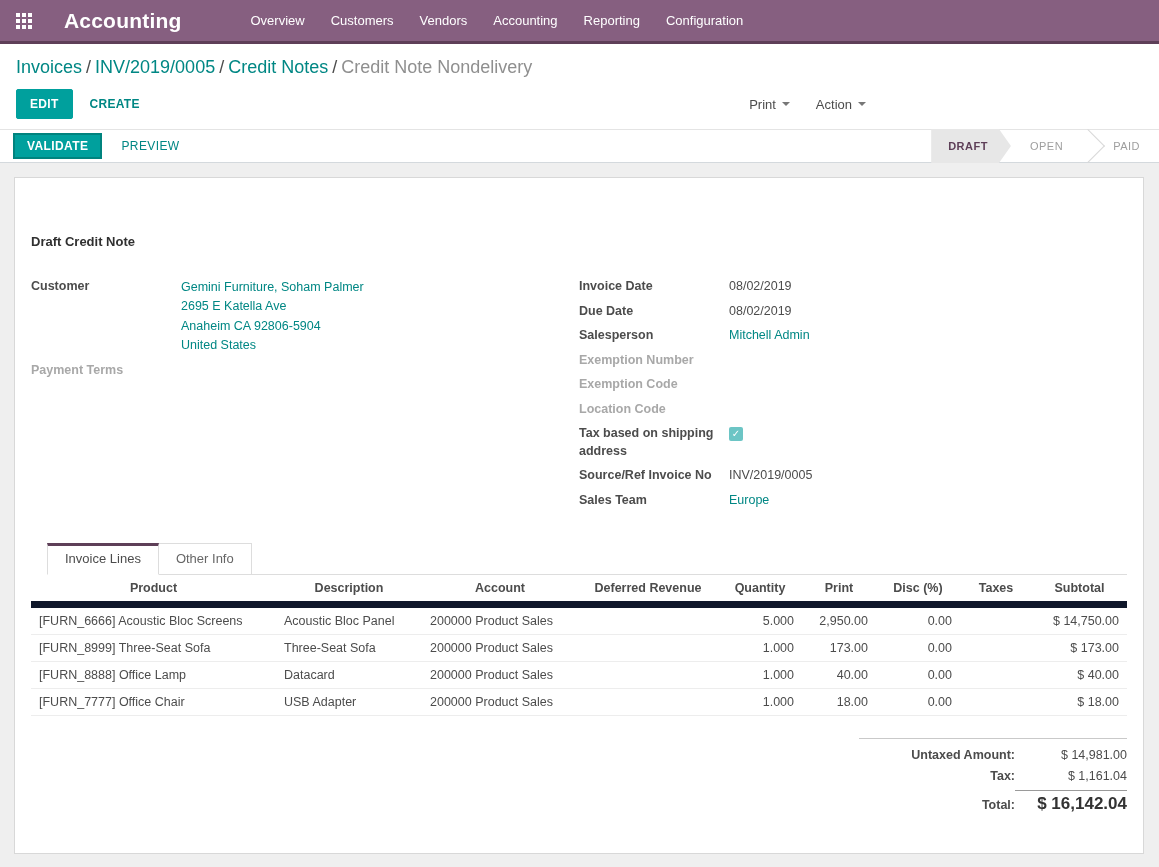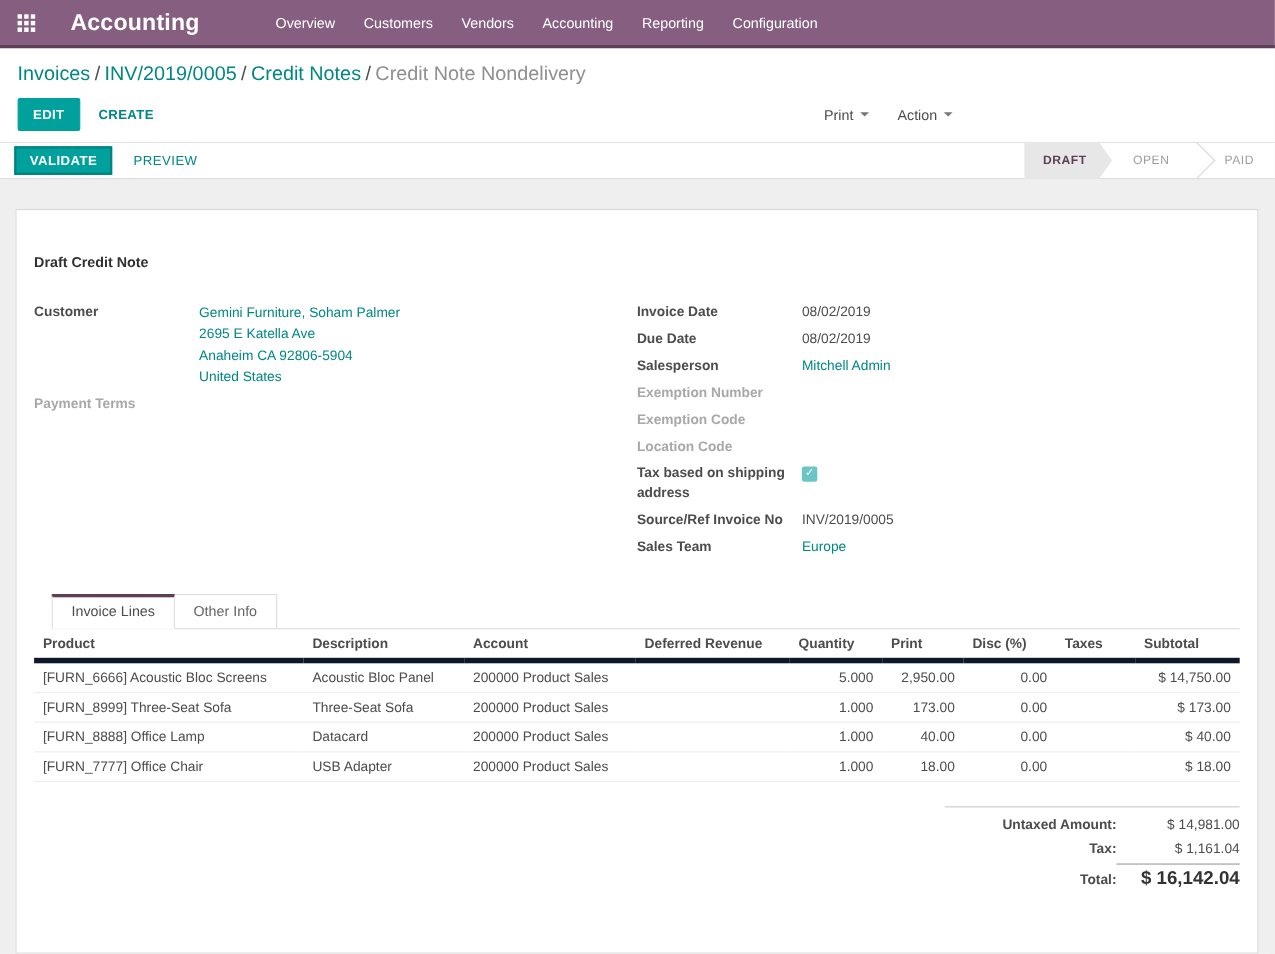--- a/index.html
+++ b/index.html
@@ -42,22 +42,22 @@
   .statusbar { margin-left:auto; display:flex; align-items:center; height:34px; overflow:hidden; }
   .st-active { background:#e7e7e7; color:#5e3f58; font-weight:700; font-size:11px;
     letter-spacing:.5px; display:flex; align-items:center; height:34px; padding:0 23px 0 17px;
     clip-path:polygon(0 0, calc(100% - 12px) 0, 100% 50%, calc(100% - 12px) 100%, 0 100%);
     cursor:pointer; }
   .st-step { color:#9e9e9e; font-size:11px; letter-spacing:.5px; padding:0 19px; cursor:pointer; }
   .chev { width:24px; height:24px; border-top:1px solid #d8d8d8; border-right:1px solid #d8d8d8;
     transform:rotate(45deg); flex-shrink:0; margin:0 -6px; }
 
   
-  .sheet { background:#fff; border:1px solid #d8d8d8; margin:27px 15px 0 14px; height:677px;
-    padding:40px 16px 0; }
+  .sheet { background:#fff; border:1px solid #d8d8d8; margin:14px 15px 0 14px; height:677px;
+    padding:56px 16px 0; }
   .form-title { font-size:13px; font-weight:700; color:#303030; }
   .form-group { display:flex; margin-top:29px; }
   .col { width:50%; }
   .frow { display:flex; margin-bottom:7px; font-size:12.5px; line-height:17.5px; }
   .flabel { width:150px; flex-shrink:0; font-weight:700; color:#4c4c4c; padding-right:10px; }
   .flabel.muted { color:#a8a8a8; }
   .fvalue { color:#4c4c4c; }
   .fvalue a, a.teal { color:#008784; text-decoration:none; cursor:pointer; }
   .addr div { line-height:19.3px; }
   .checkbox { width:14px; height:14px; background:#6cc5c5; border-radius:2px; position:relative;
@@ -69,22 +69,22 @@
   .tabs { display:flex; margin:27px 0 0 16px; border-bottom:1px solid #ddd; }
   .tab { font-size:13px; padding:8px 17px; cursor:pointer; }
   .tab.active { color:#4c4c4c; border-top:3px solid #5e3f58; border-left:1px solid #ddd;
     border-right:1px solid #ddd; border-bottom:1px solid #fff; margin-bottom:-1px; padding-top:5px; }
   .tab.inactive { color:#666; border-top:1px solid #ddd; border-right:1px solid #ddd;
     padding-top:7px; }
 
   
   table.lines { width:100%; border-collapse:collapse; table-layout:fixed; font-size:12.5px;
     color:#4c4c4c; }
-  table.lines th { font-weight:700; padding:6px 8px; border-bottom:5px solid #0f172a;
-    text-align:left; white-space:nowrap; }
+  table.lines th { font-weight:700; padding:6px 8px; border-bottom:7px solid #0f172a;
+    text-align:center; white-space:nowrap; }
   table.lines td { padding:6px 8px; white-space:nowrap; overflow:hidden; cursor:pointer; }
   table.lines tbody tr { border-bottom:1px solid #ededed; }
   .num { text-align:right; }
 
   
   .totals { width:268px; margin:22px 0 0 auto; border-top:1px solid #c9c9c9; padding-top:9px;
     font-size:12.5px; }
   .trow { display:flex; justify-content:flex-end; align-items:baseline; margin-bottom:7px; }
   .tlabel { font-weight:700; color:#4c4c4c; }
   .tvalue { width:112px; text-align:right; color:#4c4c4c; }

